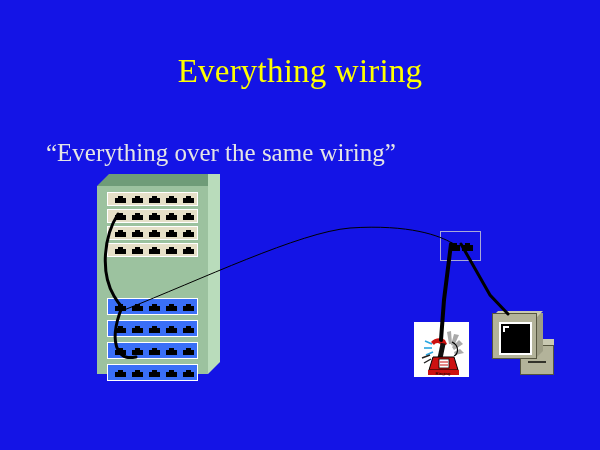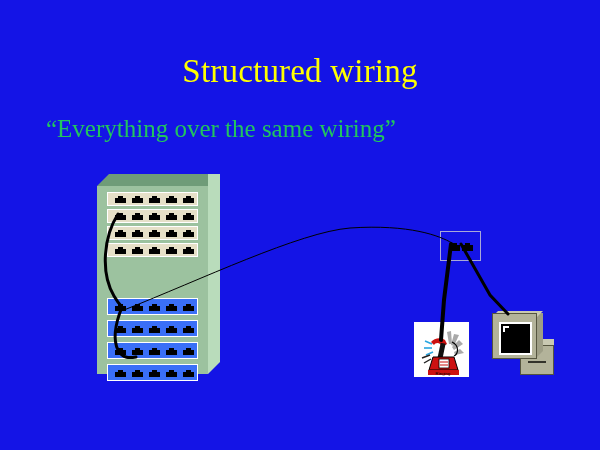--- a/index.html
+++ b/index.html
@@ -217,22 +217,22 @@
     width: 600px;
     height: 450px;
     pointer-events: none;
   }
 </style>
 </head>
 <body>
 
 <div id="slide" style="background: rgb(20, 20, 230);">
 
-  <div id="slide-title" style="color: rgb(255, 255, 0);">Structured wiring</div>
-  <div id="slide-subtitle" style="color: #22c55e;">“Everything over the same wiring”</div>
+  <div id="slide-title" style="color: rgb(255, 255, 0);">Everything wiring</div>
+  <div id="slide-subtitle" style="color: #e5e5e5; margin-top: 24px;">“Everything over the same wiring”</div>
 
   <div id="rack">
     <div class="rack-top-face"></div>
     <div class="rack-side"></div>
     <div class="rack-front"></div>
     <div id="panels-host">
         <div class="panel beige" style="top: 18px; background: rgb(230, 224, 200);">
           <div class="jack" style="left: 7px;"></div>
           <div class="jack" style="left: 24px;"></div>
           <div class="jack" style="left: 41px;"></div>

